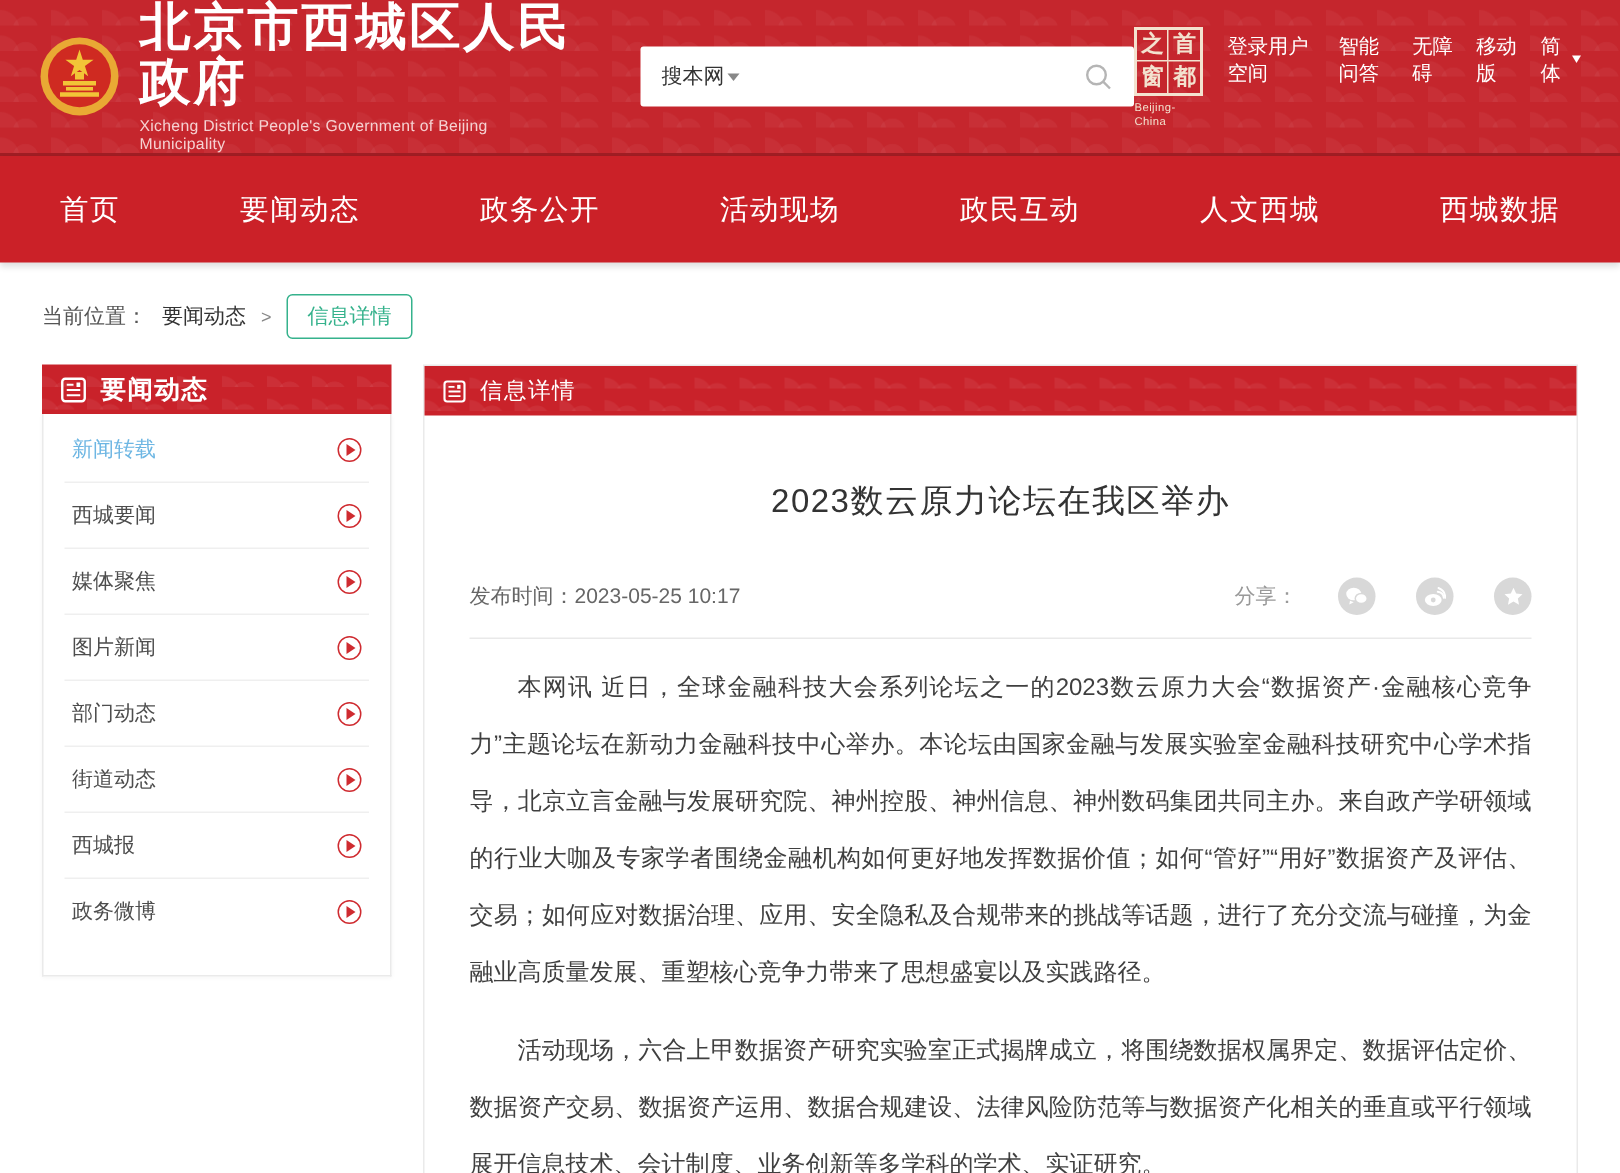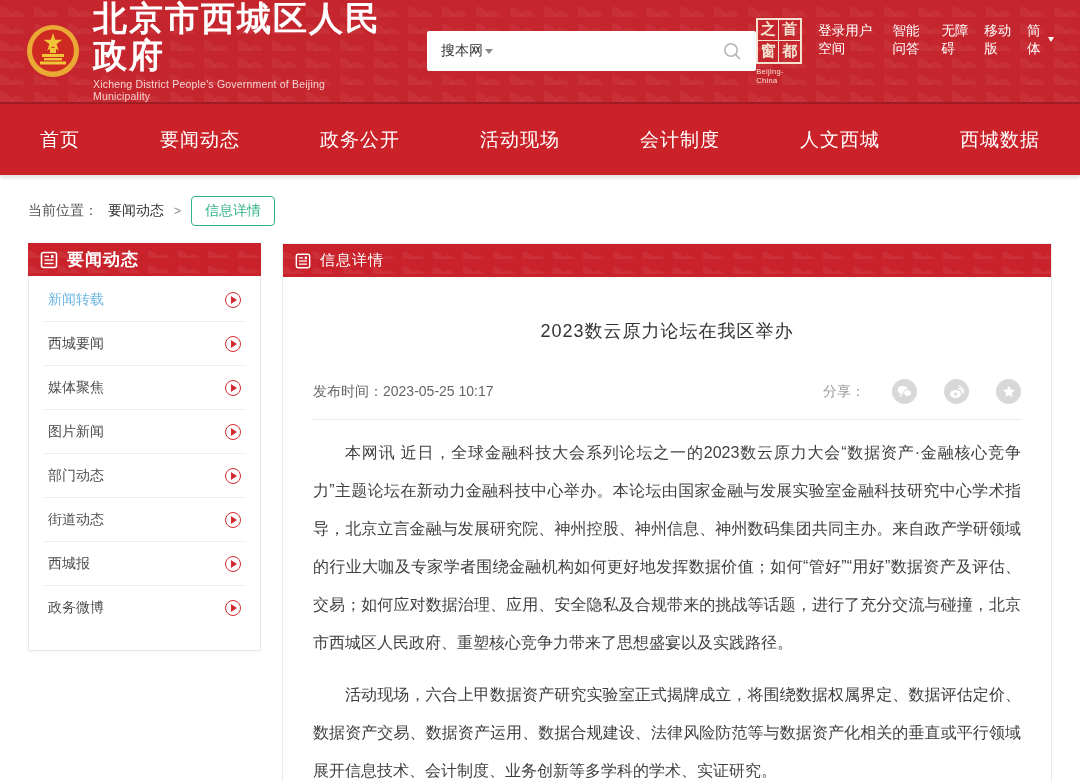--- a/index.html
+++ b/index.html
@@ -109,21 +109,21 @@
   
   .main-panel {
     flex:1; margin-left:21px; background:#fff; border:1px solid #eaeaea;
     min-height:560px;
   }
   .main-panel .red-bar { height:33px; }
   .panel-title { font-size:15px; letter-spacing:1px; }
   .doc-icon { flex:0 0 auto; display:block; }
 
   .article { padding:0 30px 30px; }
-  .article-title { text-align:center; font-size:18px; color:#333; font-weight:normal; margin-top:42px; letter-spacing:1px; }
+  .article-title { text-align:center; font-size:22px; color:#333; font-weight:normal; margin-top:42px; letter-spacing:1px; }
   .meta-row { margin-top:36px; display:flex; align-items:center; justify-content:space-between; }
   .publish { font-size:14px; color:#666; }
   .share { display:flex; align-items:center; gap:27px; }
   .share-label { font-size:14px; color:#999; }
   .share-btn {
     width:25px; height:25px; border-radius:50%; background:#d8d8d8; border:none;
     display:flex; align-items:center; justify-content:center; cursor:pointer; padding:0;
   }
   .meta-divider { border:none; border-top:1px solid #e9e9e9; margin-top:15px; }
 
@@ -193,21 +193,21 @@
     </div>
   </div>
 </header>
 
 <nav class="main-nav">
   <ul>
     <li><span>首页</span></li>
     <li><span>要闻动态</span></li>
     <li><span>政务公开</span></li>
     <li><span>活动现场</span></li>
-    <li><span>会计制度</span></li>
+    <li><span>政民互动</span></li>
     <li><span>人文西城</span></li>
     <li><span>西城数据</span></li>
   </ul>
 </nav>
 
 <div class="breadcrumb">
   <span>当前位置：</span>
   <span class="crumb-section">要闻动态</span>
   <span class="crumb-sep">&gt;</span>
   <span class="crumb-current">信息详情</span>
@@ -318,19 +318,19 @@
             <svg width="14" height="14" viewBox="0 0 14 14">
               <path d="M7 0.8 l1.8 3.8 4.2 0.5 -3.1 2.9 0.8 4.1 -3.7-2.1 -3.7 2.1 0.8-4.1 -3.1-2.9 4.2-0.5 z" fill="#fff"></path>
             </svg>
           </button>
         </div>
       </div>
 
       <hr class="meta-divider">
 
       <div class="article-body">
-        <p>本网讯  近日，全球金融科技大会系列论坛之一的2023数云原力大会“数据资产·金融核心竞争力”主题论坛在新动力金融科技中心举办。本论坛由国家金融与发展实验室金融科技研究中心学术指导，北京立言金融与发展研究院、神州控股、神州信息、神州数码集团共同主办。来自政产学研领域的行业大咖及专家学者围绕金融机构如何更好地发挥数据价值；如何“管好”“用好”数据资产及评估、交易；如何应对数据治理、应用、安全隐私及合规带来的挑战等话题，进行了充分交流与碰撞，北京市西城区人民政府、重塑核心竞争力带来了思想盛宴以及实践路径。</p>
+        <p>本网讯  近日，全球金融科技大会系列论坛之一的2023数云原力大会“数据资产·金融核心竞争力”主题论坛在新动力金融科技中心举办。本论坛由国家金融与发展实验室金融科技研究中心学术指导，北京立言金融与发展研究院、神州控股、神州信息、神州数码集团共同主办。来自政产学研领域的行业大咖及专家学者围绕金融机构如何更好地发挥数据价值；如何“管好”“用好”数据资产及评估、交易；如何应对数据治理、应用、安全隐私及合规带来的挑战等话题，进行了充分交流与碰撞，为金融业高质量发展、重塑核心竞争力带来了思想盛宴以及实践路径。</p>
         <p>活动现场，六合上甲数据资产研究实验室正式揭牌成立，将围绕数据权属界定、数据评估定价、数据资产交易、数据资产运用、数据合规建设、法律风险防范等与数据资产化相关的垂直或平行领域展开信息技术、会计制度、业务创新等多学科的学术、实证研究。</p>
 
       </div>
     </div>
   </section>
 </div>
 
 </body></html>

